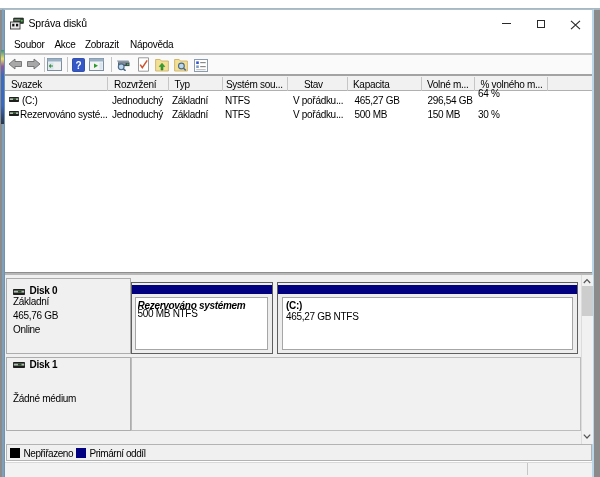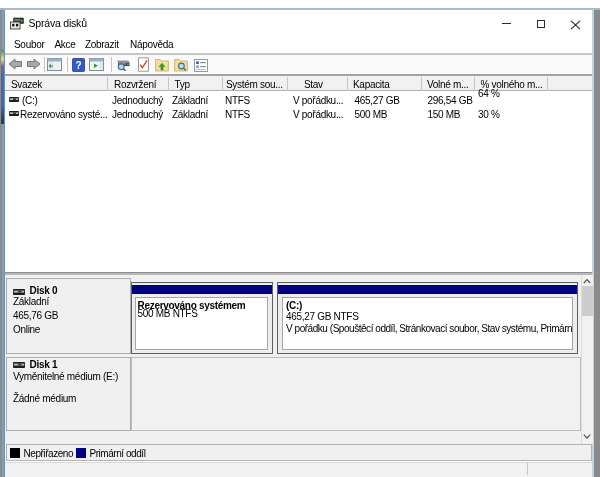--- a/index.html
+++ b/index.html
@@ -170,38 +170,36 @@
     <rect x="5" y="1.6" width="3.5" height="2" fill="#2a4a2a"></rect>
   </svg>
   <div class="txt b" style="left:29.5px;top:277px;">Disk 0</div>
   <div class="txt" style="left:13px;top:287.5px;">Základní</div>
   <div class="txt" style="left:13px;top:301.5px;">465,76 GB</div>
   <div class="txt" style="left:13px;top:315.5px;">Online</div>
 
   <div class="abs" style="left:130.5px;top:274px;width:142.5px;height:71.5px;border:1px solid #5f5f5f;background:#ededed;"></div>
   <div class="abs" style="left:131.5px;top:276.5px;width:140.5px;height:9.5px;background:#000080;"></div>
   <div class="abs" style="left:135px;top:288.5px;width:133px;height:53px;background:#ffffff;border:1px solid #a6a6a6;overflow:hidden;"></div>
-  <div class="txt b" style="left:137.5px;top:291.7px;width:114px;overflow:hidden;">Rezervováno systémem</div>
+  <div class="txt b" style="left:137.5px;top:291.7px;width:114px;overflow:hidden;font-style:italic;">Rezervováno systémem</div>
   <div class="txt" style="left:137.5px;top:300px;">500 MB NTFS</div>
 
   <div class="abs" style="left:277px;top:274px;width:300.5px;height:71.5px;border:1px solid #5f5f5f;background:#ededed;"></div>
   <div class="abs" style="left:278px;top:276.5px;width:298.5px;height:9.5px;background:#000080;"></div>
   <div class="abs" style="left:282px;top:288.5px;width:290.5px;height:53px;background:#ffffff;border:1px solid #a6a6a6;overflow:hidden;"></div>
   <div class="txt b" style="left:286px;top:291.7px;">(C:)</div>
   <div class="txt" style="left:286px;top:303px;">465,27 GB NTFS</div>
-  <div class="txt" style="left:286px;top:314.5px;width:286px;overflow:hidden;letter-spacing:-0.46px;">V pořádku (Spouštěcí oddíl, Stránkovací soubor, Stav systému, Primárn</div>
 
   <div class="abs" style="left:6px;top:349px;width:124.5px;height:73.5px;border:1px solid #adadad;background:#f0f0f0;"></div>
   <svg class="abs" style="left:13px;top:354px;" width="12" height="6" viewBox="0 0 12 6">
     <rect x="0" y="0" width="12" height="6" rx="0.8" fill="#1e1e1e"></rect>
     <rect x="0.8" y="1.6" width="10.4" height="2" fill="#aebfae"></rect>
     <rect x="5" y="1.6" width="3.5" height="2" fill="#2a4a2a"></rect>
   </svg>
   <div class="txt b" style="left:29.5px;top:350.5px;">Disk 1</div>
-  <div class="txt" style="left:13px;top:362.5px;">Vyměnitelné médium (E:)</div>
   <div class="txt" style="left:13px;top:385px;">Žádné médium</div>
   <div class="abs" style="left:130.5px;top:349px;width:450px;height:73.5px;border:1px solid #bdbdbd;background:#f1f1f1;"></div>
 
   <div class="abs" style="left:580.5px;top:266.5px;width:12px;height:169.5px;background:#f1f1f1;border-left:1px solid #dcdcdc;"></div>
   <div class="abs" style="left:581.5px;top:278px;width:11px;height:30px;background:#cdcdcd;"></div>
   <svg class="abs" style="left:583px;top:270px;" width="8" height="7" viewBox="0 0 8 7">
     <path d="M0.8 5 L4 1.6 L7.2 5" stroke="#555" stroke-width="1.2" fill="none"></path>
   </svg>
   <svg class="abs" style="left:583px;top:425px;" width="8" height="7" viewBox="0 0 8 7">
     <path d="M0.8 1.6 L4 5 L7.2 1.6" stroke="#555" stroke-width="1.2" fill="none"></path>

